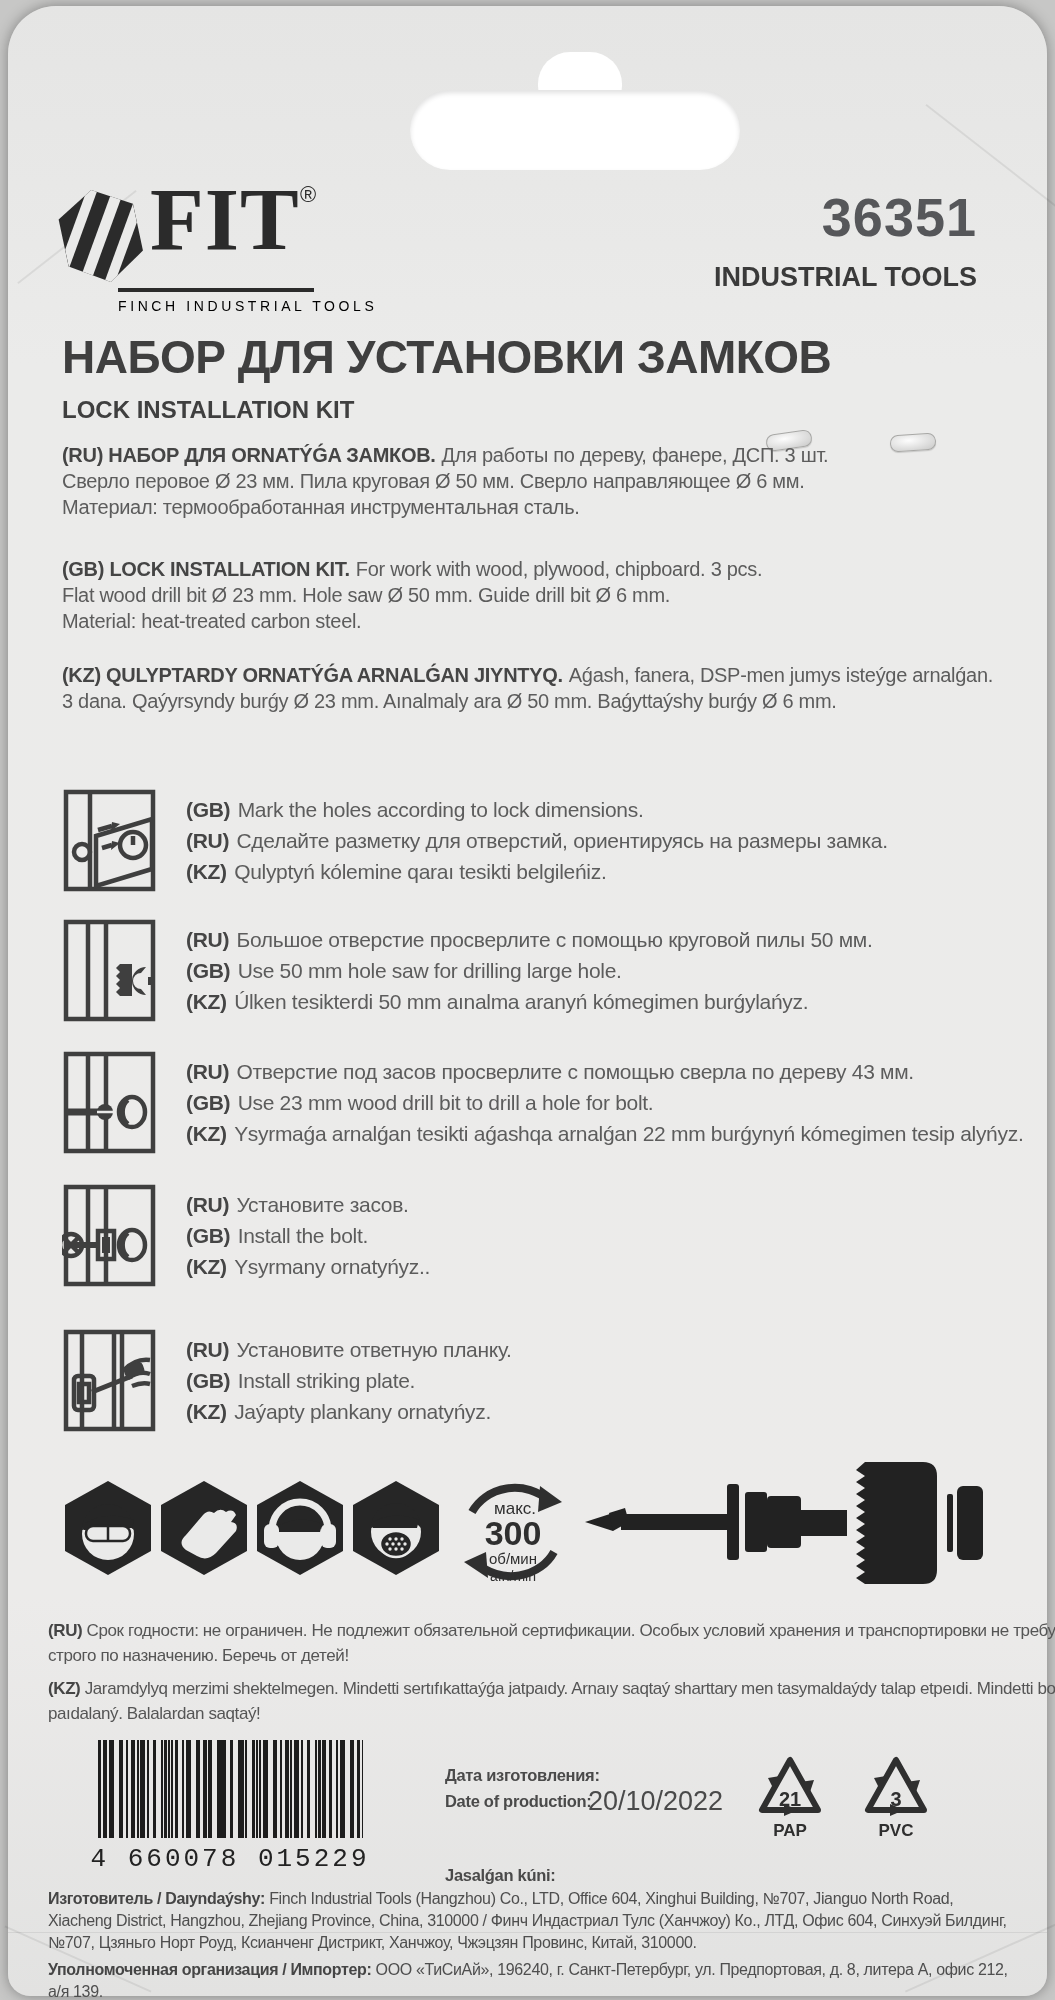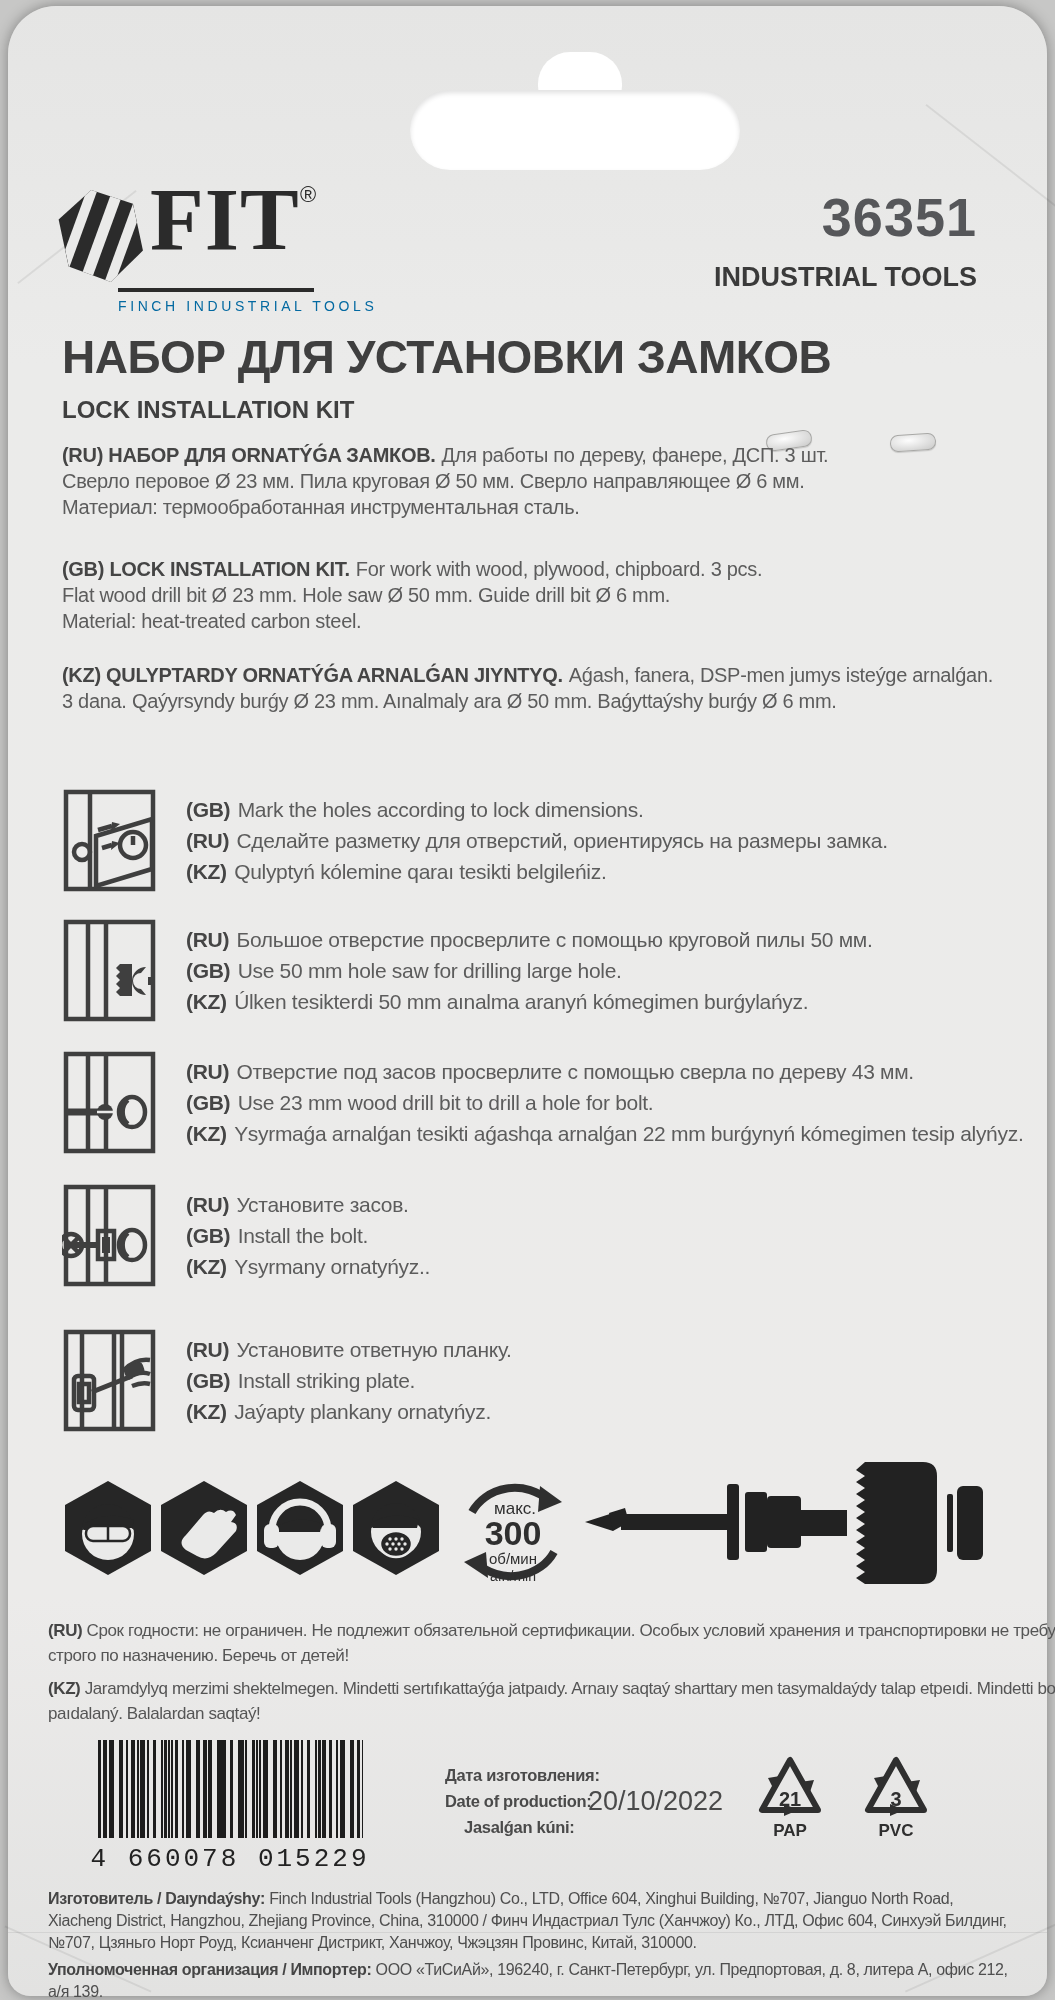--- a/index.html
+++ b/index.html
@@ -13,21 +13,21 @@
   .nowrap{white-space:nowrap;}
 
   
   .hole-main{position:absolute;left:410px;top:90px;width:330px;height:80px;border-radius:40px;background:#ffffff;box-shadow:inset 0 3px 5px rgba(0,0,0,.12);}
   .hole-bump{position:absolute;left:538px;top:52px;width:84px;height:66px;border-radius:32px;background:#ffffff;}
 
   
   .logo-fit{position:absolute;left:150px;top:176px;font-family:"Liberation Serif","DejaVu Serif",serif;font-weight:bold;font-size:88px;line-height:1;color:#2b2b2b;letter-spacing:1px;}
   .logo-reg{position:absolute;left:300px;top:182px;font-size:22px;color:#2b2b2b;}
   .logo-rule{position:absolute;left:118px;top:288px;width:196px;height:4px;background:#2b2b2b;}
-  .logo-sub{position:absolute;left:118px;top:298px;font-size:14px;letter-spacing:3.6px;color:#0369a1;}
+  .logo-sub{position:absolute;left:118px;top:298px;font-size:14px;letter-spacing:3.6px;color:#000000;}
   .sku{position:absolute;top:186px;right:78px;font-size:54px;font-weight:bold;color:#56575a;letter-spacing:1px;}
   .brand-line{position:absolute;top:262px;right:78px;font-size:27px;font-weight:bold;color:#3a3a3a;}
 
   
   .title-ru{position:absolute;left:62px;top:330px;font-size:46px;font-weight:800;letter-spacing:-0.5px;color:#3f3f3f;}
   .title-en{position:absolute;left:62px;top:396px;font-size:24px;font-weight:700;color:#3f3f3f;}
 
   
   .desc{position:absolute;left:62px;font-size:20px;line-height:26px;color:#5c5c5c;letter-spacing:-0.3px;}
   .desc b,.note b,.step-line b,.footer b{color:#454545;}
@@ -290,21 +290,21 @@
   <div class="note" style="top:1676px;">
     <div class="nowrap"><b>(KZ)</b> <span>Jaramdylyq merzimi shektelmegen. Mindetti sertıfıkattaýǵa jatpaıdy. Arnaıy saqtaý sharttary men tasymaldaýdy talap etpeıdi. Mindetti boıynsha qatań</span></div>
     <div class="nowrap">paıdalaný. Balalardan saqtaý!</div>
   </div>
 
   <div class="barcode-bars"></div>
   <div class="barcode-num">4 660078 015229</div>
 
   <div class="prod-label" style="top:1766px;">Дата изготовления:</div>
   <div class="prod-label" style="top:1792px;">Date of production:</div>
-  <div class="prod-label" style="top:1818px;margin-left:19px;">Jasalǵan kúni:</div>
+  <div class="prod-label" style="top:1866px;">Jasalǵan kúni:</div>
   <div class="prod-date">20/10/2022</div>
 
   <svg class="abs" style="left:752px;top:1750px;" width="76" height="92" viewBox="0 0 76 92">
     <path d="M38,10 L10,60 L66,60 Z" fill="none" stroke="#2f2f2f" stroke-width="6" stroke-linejoin="round"></path>
     <polygon points="16,28 28,26 22,40" fill="#2f2f2f"></polygon>
     <polygon points="32,54 32,66 46,60" fill="#2f2f2f"></polygon>
     <polygon points="58,42 62,30 48,32" fill="#2f2f2f"></polygon>
     <text x="38" y="56" font-size="20" font-weight="bold" fill="#2f2f2f" text-anchor="middle">21</text>
     <text x="38" y="86" font-size="17" font-weight="bold" fill="#2f2f2f" text-anchor="middle">PAP</text>
   </svg>

